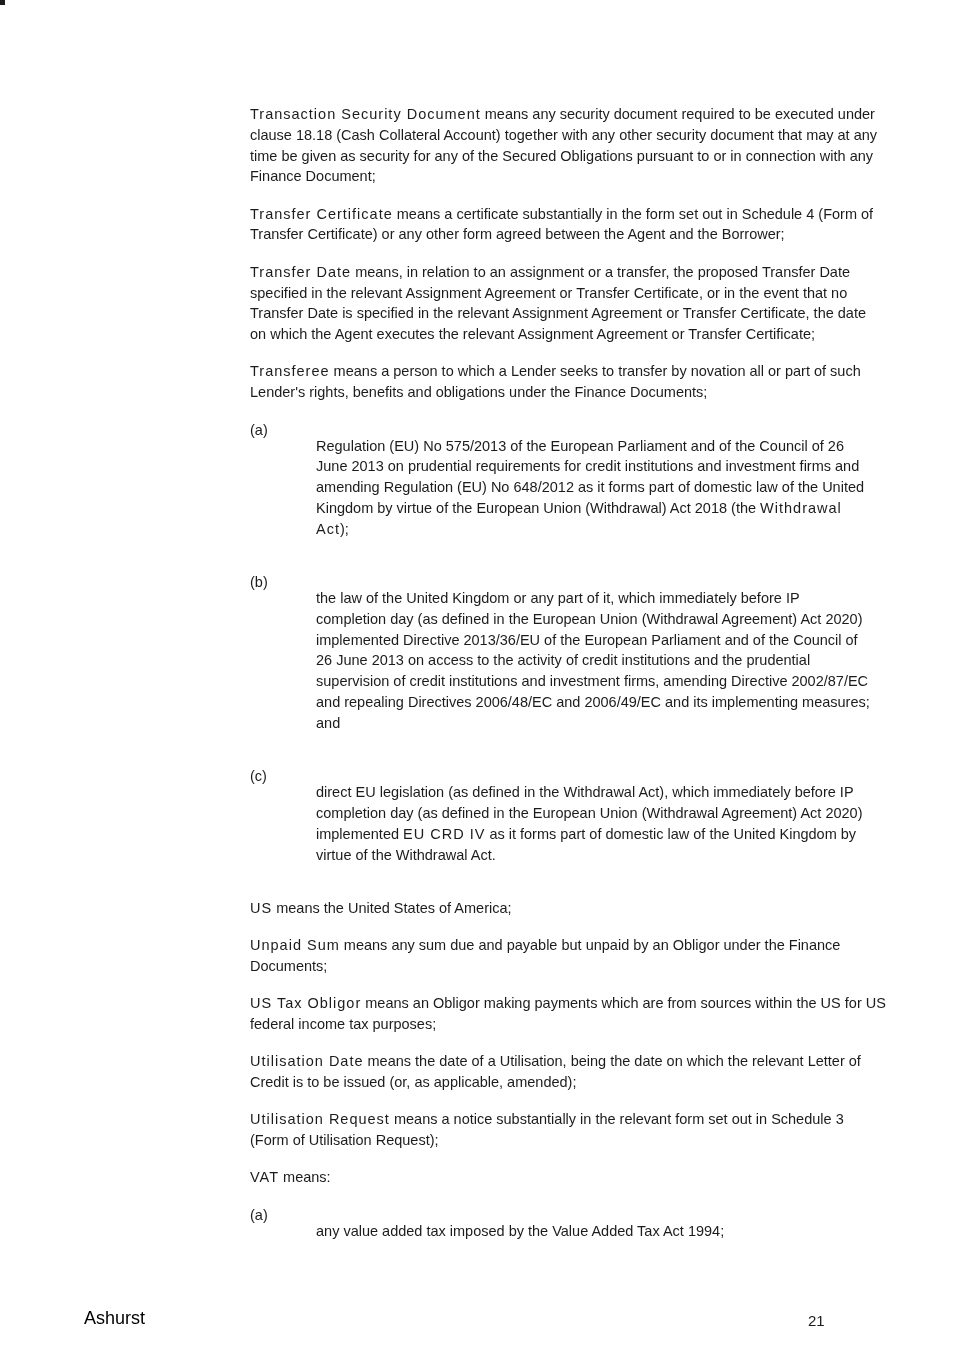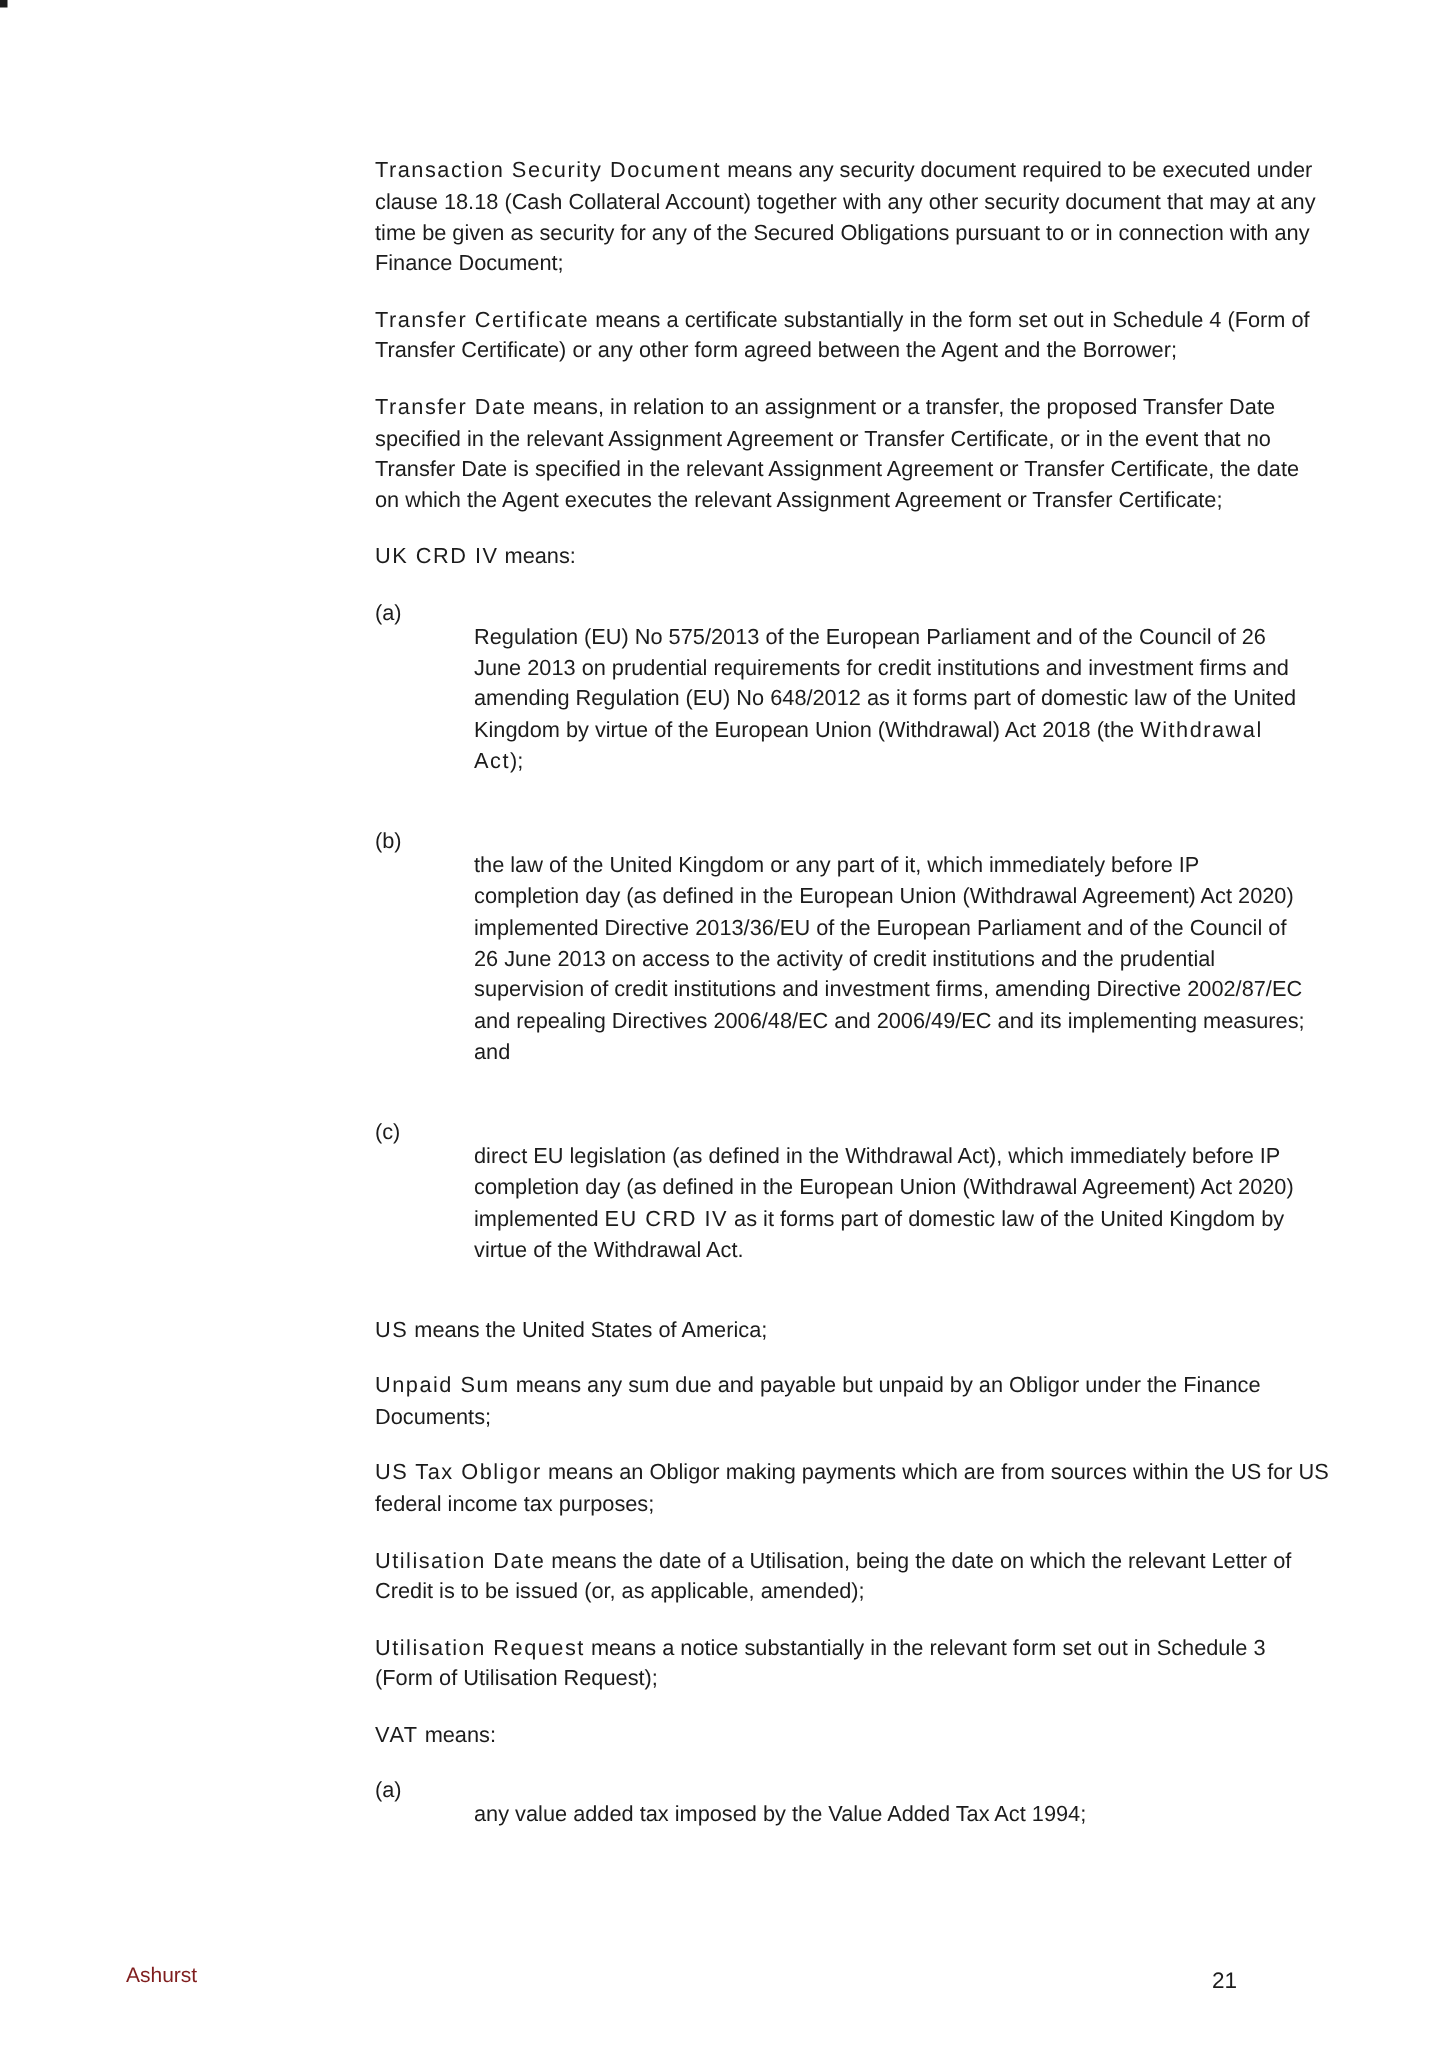--- a/index.html
+++ b/index.html
@@ -48,43 +48,43 @@
     margin: 16px;
   }
   .term {
     letter-spacing: 1px;
   }
   .footer-firm {
     position: absolute;
     left: 84px;
     top: 1308px;
     font-family: "Liberation Sans", sans-serif;
-    font-size: 14px;
-    color: #7f1d1d;
+    font-size: 18px;
+    color: #000000;
   }
   .footer-pagenum {
     position: absolute;
     left: 808px;
     top: 1312px;
     font-family: "Liberation Sans", sans-serif;
     font-size: 15px;
     color: #1c1c1c;
   }
 </style>
 </head>
 <body>
 
 <div class="page">
   <div class="corner-artifact"></div>
 
   <div class="doc-body">
       <p class="para"><span class="term">Transaction Security Document</span><span> means any security document required to be executed under clause 18.18 (Cash Collateral Account) together with any other security document that may at any time be given as security for any of the Secured Obligations pursuant to or in connection with any Finance Document;</span></p>
       <p class="para"><span class="term">Transfer Certificate</span><span> means a certificate substantially in the form set out in Schedule 4 (Form of Transfer Certificate) or any other form agreed between the Agent and the Borrower;</span></p>
       <p class="para"><span class="term">Transfer Date</span><span> means, in relation to an assignment or a transfer, the proposed Transfer Date specified in the relevant Assignment Agreement or Transfer Certificate, or in the event that no Transfer Date is specified in the relevant Assignment Agreement or Transfer Certificate, the date on which the Agent executes the relevant Assignment Agreement or Transfer Certificate;</span></p>
-      <p class="para"><span class="term">UK CRD IV</span><span> means:</span></p>
+      <p class="para"><span class="term">Transferee</span><span> means a person to which a Lender seeks to transfer by novation all or part of such Lender's rights, benefits and obligations under the Finance Documents;</span></p>
       <div class="list-item">
         <span class="marker">(a)</span>
         <p class="item-text"><span>Regulation (EU) No 575/2013 of the European Parliament and of the Council of 26 June 2013 on prudential requirements for credit institutions and investment firms and amending Regulation (EU) No 648/2012 as it forms part of domestic law of the United Kingdom by virtue of the European Union (Withdrawal) Act 2018 (the </span><span class="term">Withdrawal Act</span><span>);</span></p>
       </div>
       <div class="list-item">
         <span class="marker">(b)</span>
         <p class="item-text"><span>the law of the United Kingdom or any part of it, which immediately before IP completion day (as defined in the European Union (Withdrawal Agreement) Act 2020) implemented Directive 2013/36/EU of the European Parliament and of the Council of 26 June 2013 on access to the activity of credit institutions and the prudential supervision of credit institutions and investment firms, amending Directive 2002/87/EC and repealing Directives 2006/48/EC and 2006/49/EC and its implementing measures; and</span></p>
       </div>
       <div class="list-item">
         <span class="marker">(c)</span>

